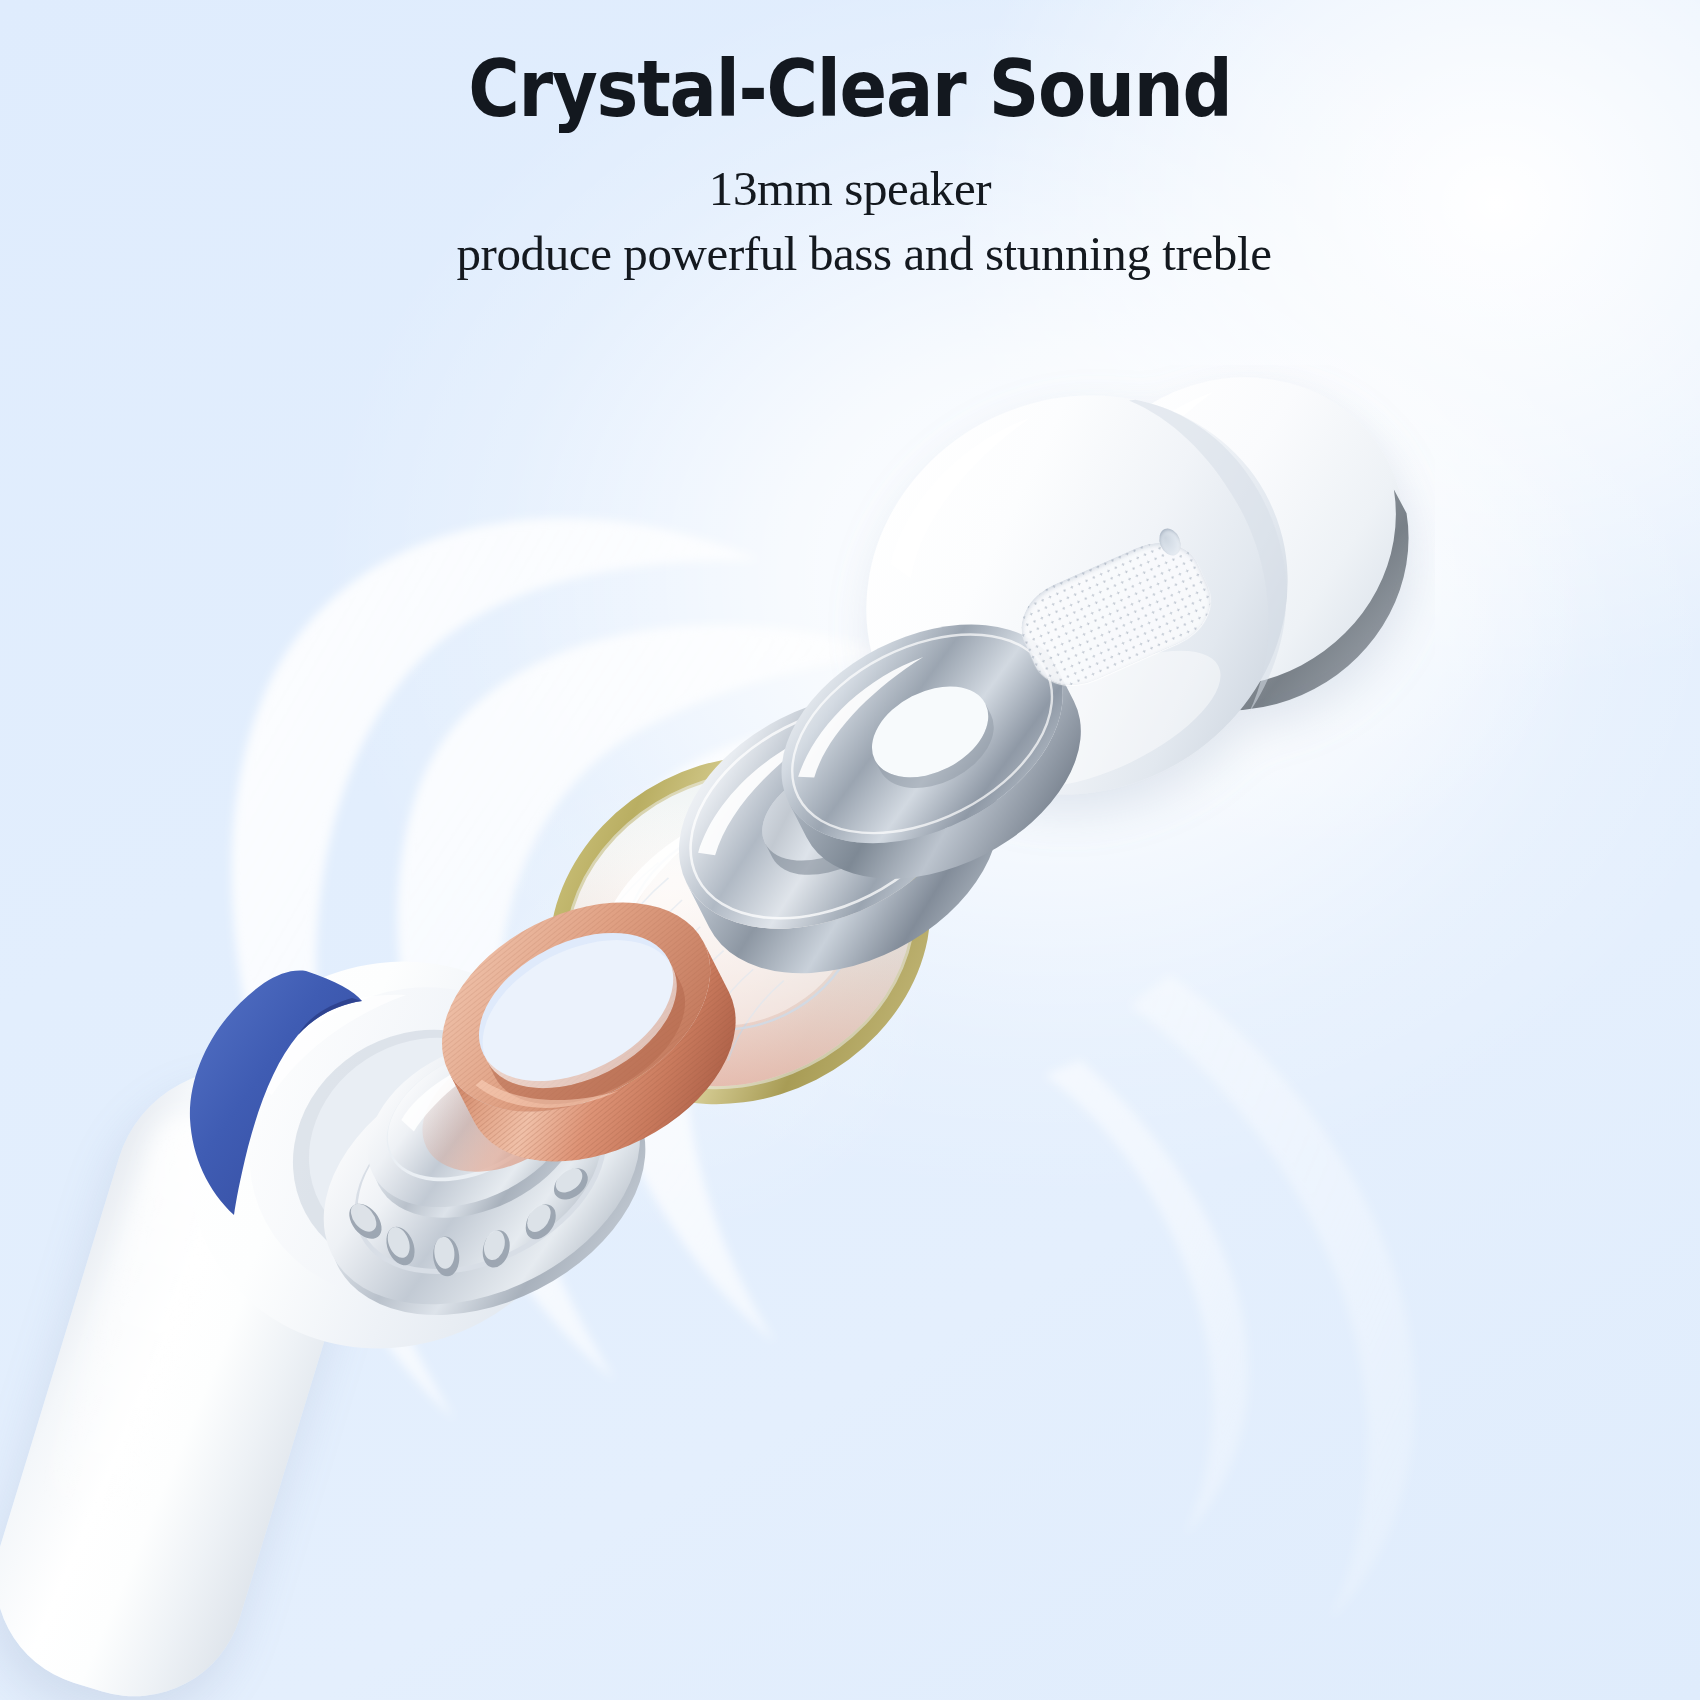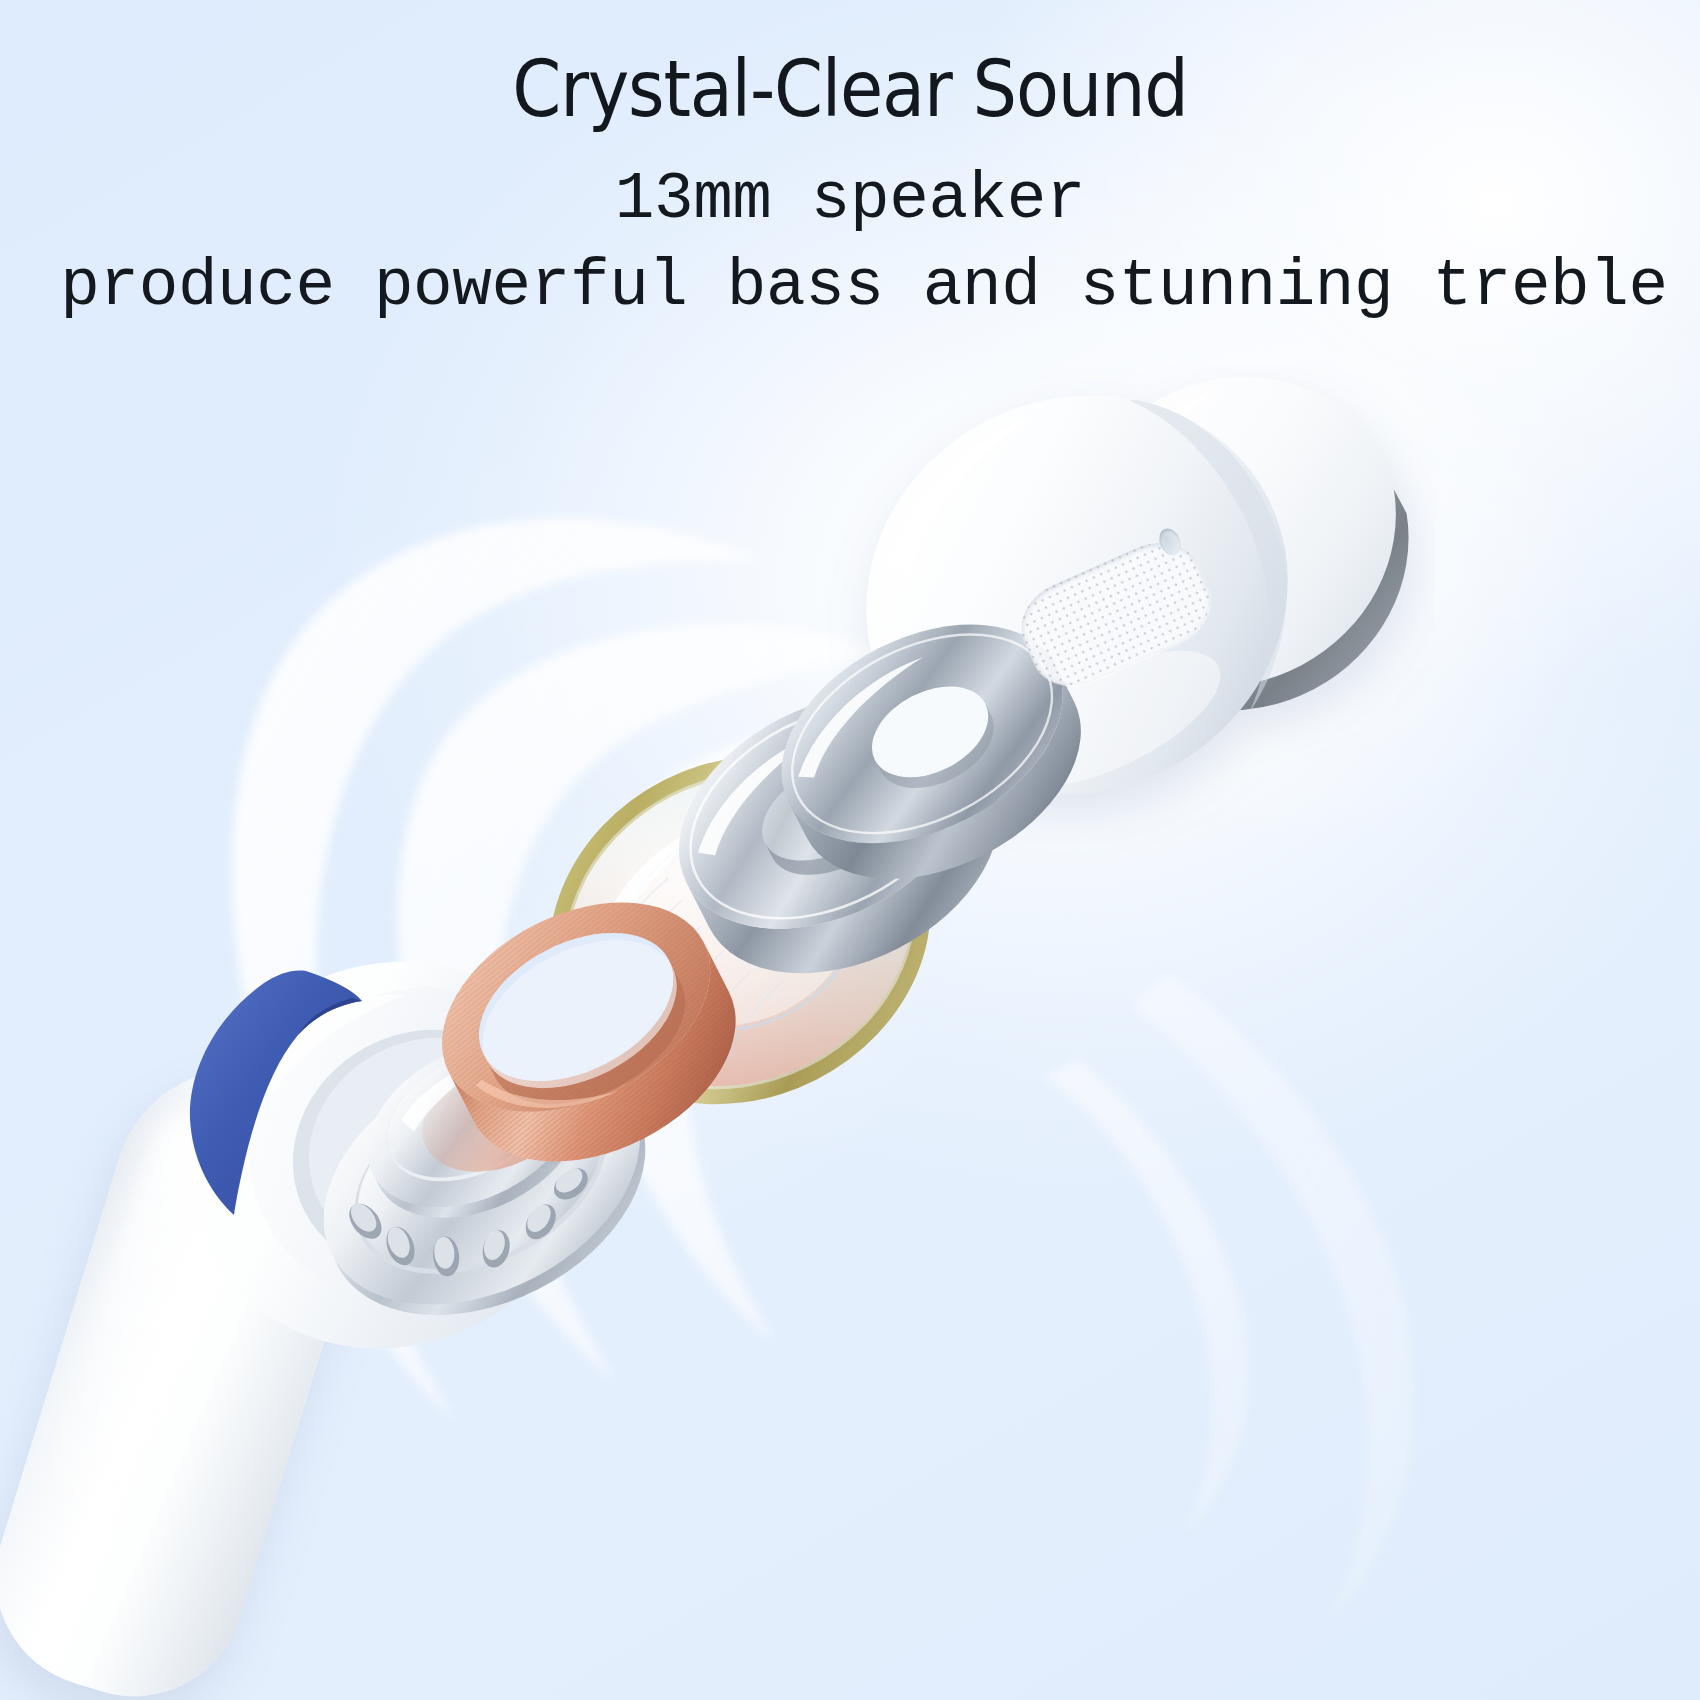--- a/index.html
+++ b/index.html
@@ -24,35 +24,35 @@
     position: absolute;
     top: 0; left: 0;
     width: 1700px;
     text-align: center;
     z-index: 60;
   }
   .headline {
     margin: 0;
     padding-top: 48px;
     font-size: 78px;
-    font-weight: 400;
+    font-weight: 700;
     letter-spacing: -1.2px;
     color: #13181f;
     line-height: 1.06;
     font-family: "DejaVu Sans", "Liberation Sans", sans-serif;
     font-stretch: condensed;
   }
   .sub-line {
     margin: 0;
-    font-size: 66px;
+    font-size: 49px;
     font-weight: 400;
     color: #14191f;
     line-height: 1.30;
     letter-spacing: -0.4px;
-    font-family: Liberation Mono, monospace;
+    font-family: Liberation Serif, serif;
   }
   .sub-1 { padding-top: 26px; }
   .sub-2 { padding-top: 2px; margin-left: 28px; }
 
   
   .scene {
     position: absolute;
     inset: 0;
     z-index: 10;
   }

